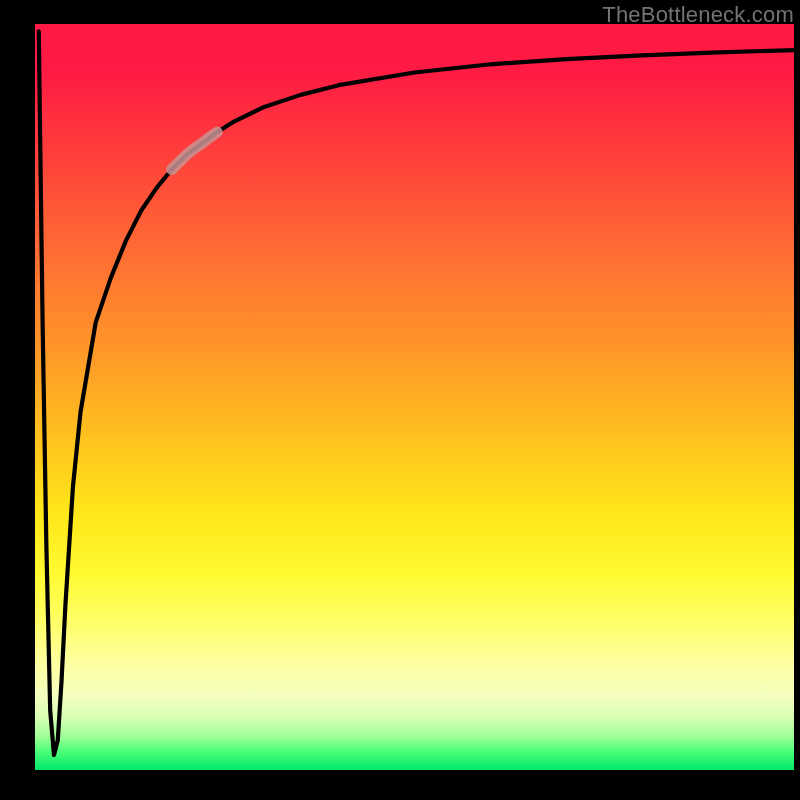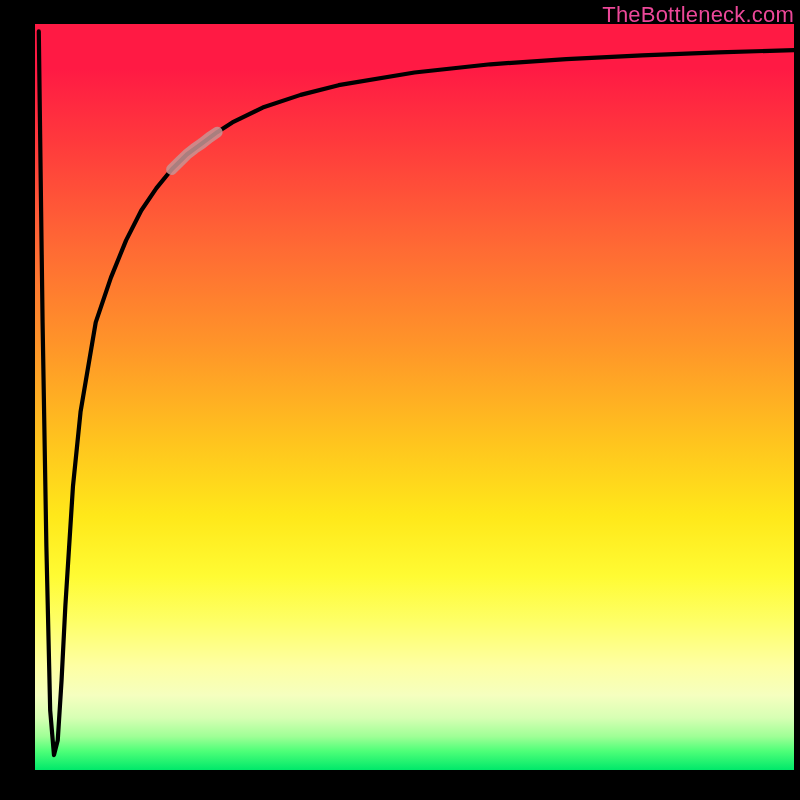--- a/index.html
+++ b/index.html
@@ -40,21 +40,21 @@
       #d7ffb4 93%,
       #9fff96 95.5%,
       #4dff78 97.5%,
       #00e86a 100%
     );
   }
   .watermark {
     position: absolute;
     top: 2px;
     right: 6px;
-    color: #ec4899;
+    color: #737373;
     font-size: 22px;
     letter-spacing: 0.2px;
     user-select: none;
   }
   svg.curve {
     position: absolute;
     left: 0;
     top: 0;
     width: 100%;
     height: 100%;

